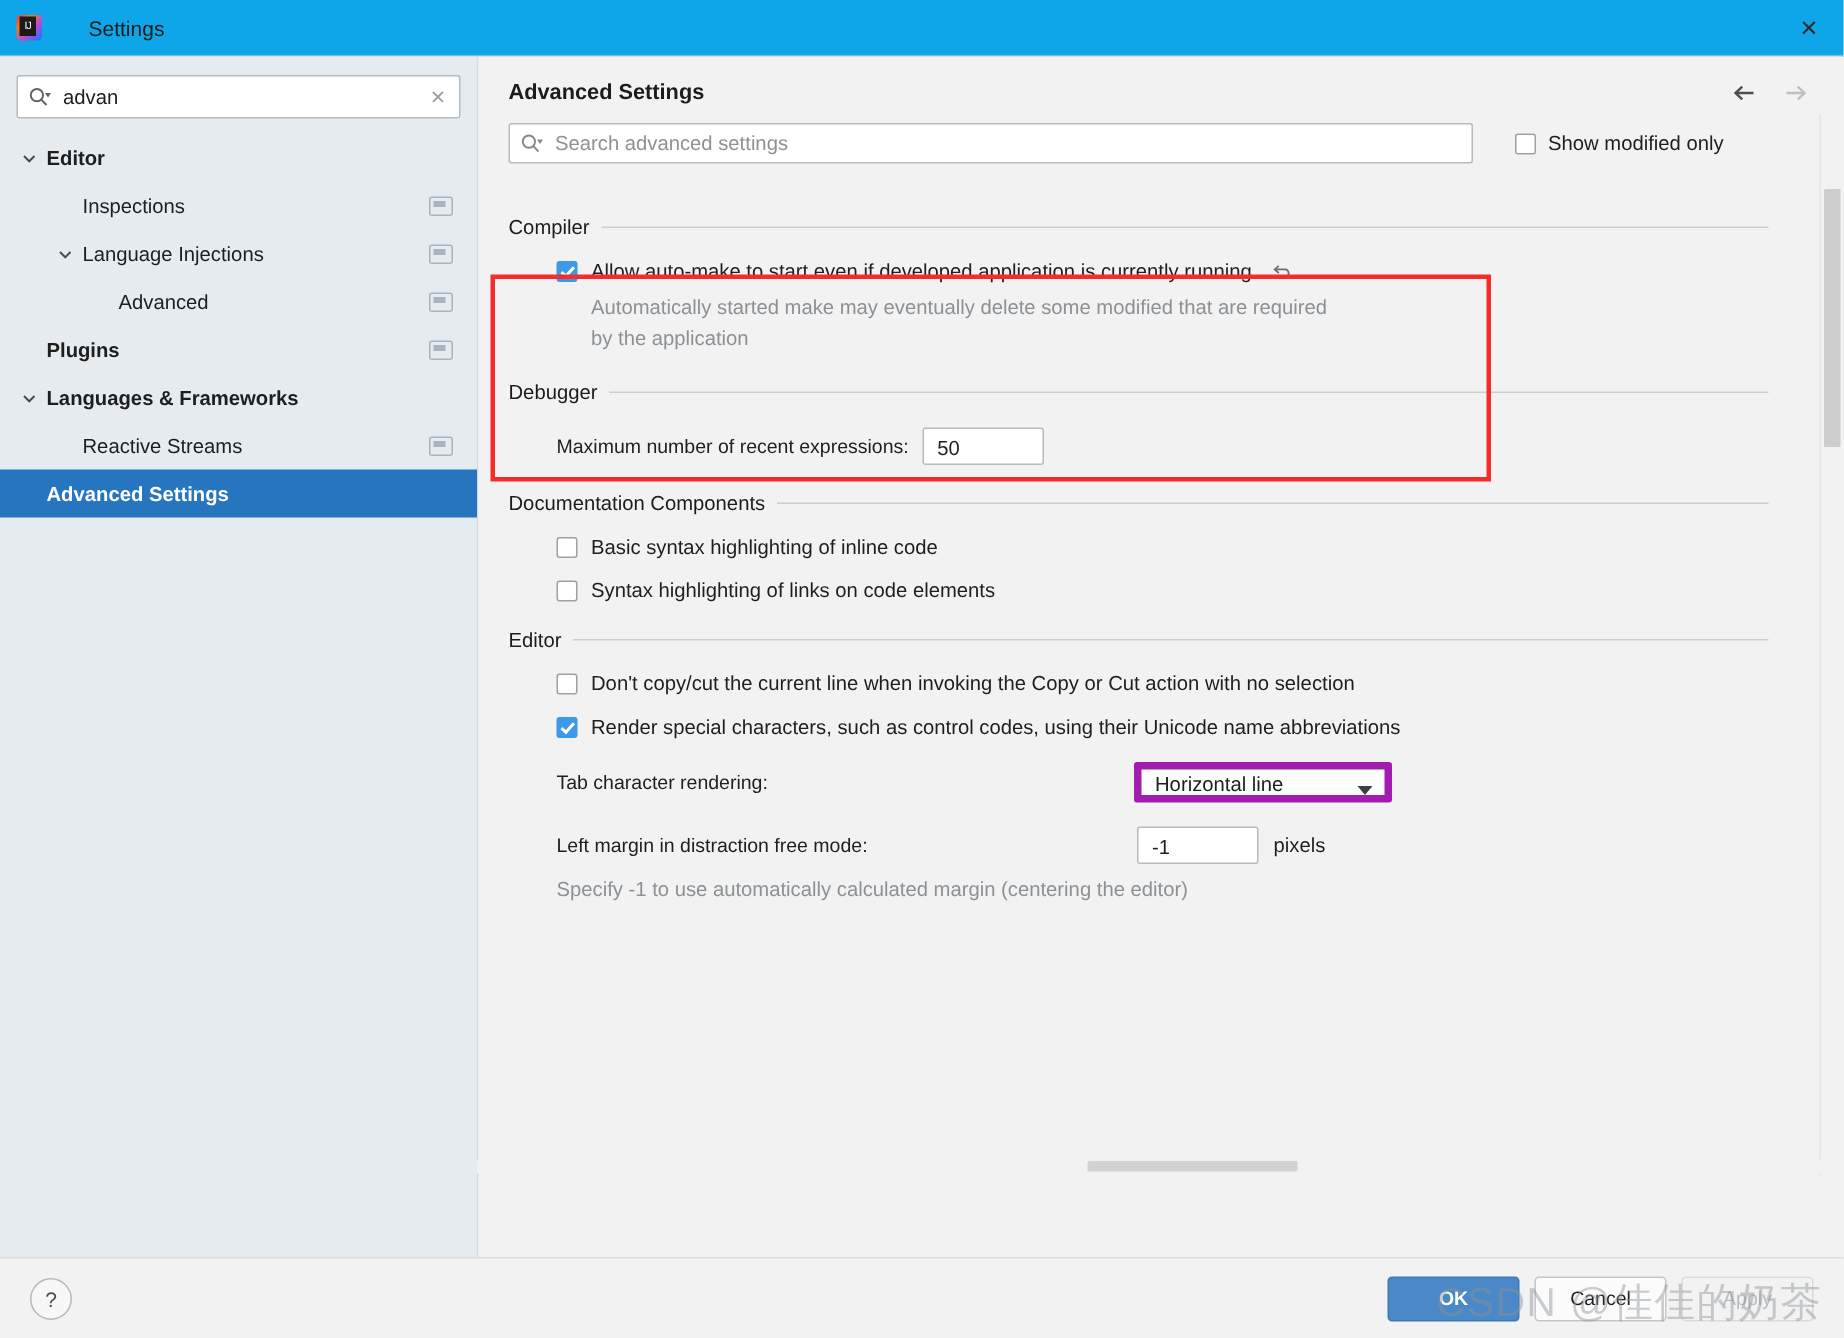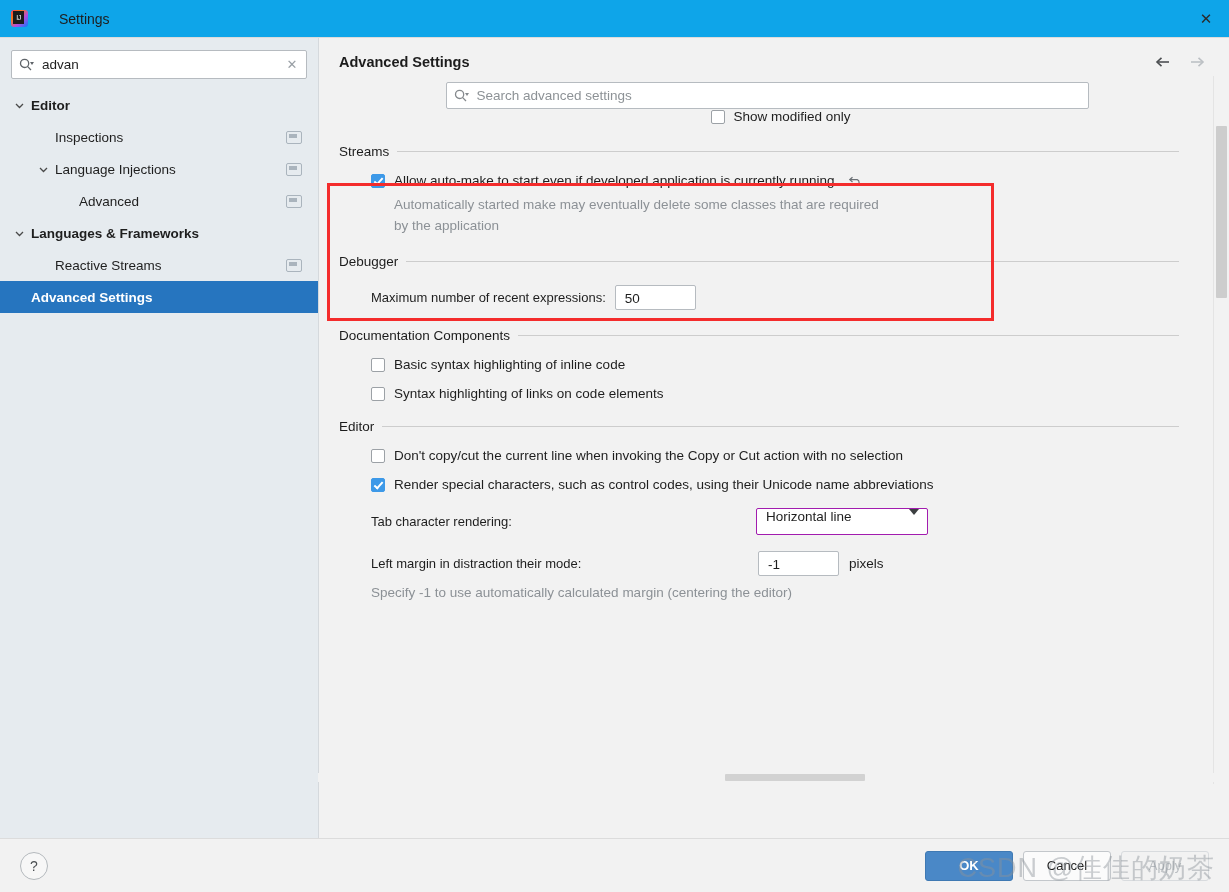--- a/index.html
+++ b/index.html
@@ -179,21 +179,20 @@
     align-items: center;
   }
   .nav-arrow { width: 20px; height: 20px; }
   .nav-arrow svg { display: block; }
 
   #panel-search-row {
     display: flex;
     align-items: center;
     margin-top: 12px;
     padding-right: 12px;
-    flex-direction: column;
   }
   #panel-search {
     width: 643px;
     height: 27px;
     background: #ffffff;
     border: 1px solid #b6bbc0;
     border-radius: 2px;
     display: flex;
     align-items: center;
     padding: 0 6px;
@@ -303,25 +302,25 @@
     height: 25px;
     line-height: 25px;
     font-size: 13.5px;
     padding: 0 9px;
     box-sizing: border-box;
   }
   .suffix { font-size: 13.5px; margin-left: 10px; }
 
   .combo {
     background: #ffffff;
-    border: 1px solid #a21caf;
+    border: 5px solid #a21caf;
     border-radius: 2px;
     height: 27px;
     display: flex;
-    align-items: flex-start;
+    align-items: flex-end;
     justify-content: space-between;
     font-size: 13.5px;
     padding: 0 8px 0 9px;
     box-sizing: border-box;
     width: 172px;
   }
   .caret {
     width: 0; height: 0;
     border-left: 5px solid transparent;
     border-right: 5px solid transparent;
@@ -493,20 +492,25 @@
           </span>
           <span class="tree-label" style="margin-left: 4px;">Language Injections</span>
           <span class="proj-icon"></span>
         </div>
         <div class="tree-row" style="padding-left: 59px;">
           <span class="tree-arrow"></span>
           <span class="tree-label" style="margin-left: 4px;">Advanced</span>
           <span class="proj-icon"></span>
         </div>
         <div class="tree-row" style="padding-left: 11px;">
+          <span class="tree-arrow"></span>
+          <span class="tree-label bold" style="margin-left: 4px;">Plugins</span>
+          <span class="proj-icon"></span>
+        </div>
+        <div class="tree-row" style="padding-left: 11px;">
           <span class="tree-arrow">
             <svg width="11" height="11" viewBox="0 0 11 11">
               <polyline points="2,4 5.5,7.5 9,4" fill="none" stroke="#4a4a4a" stroke-width="1.3"></polyline>
             </svg>
           </span>
           <span class="tree-label bold" style="margin-left: 4px;">Languages &amp; Frameworks</span>
         </div>
         <div class="tree-row" style="padding-left: 35px;">
           <span class="tree-arrow"></span>
           <span class="tree-label" style="margin-left: 4px;">Reactive Streams</span>
@@ -553,34 +557,34 @@
           <span class="cb"></span>
           <span>Show modified only</span>
         </label>
       </div>
     </div>
 
     <div id="scroll-area">
       <div id="content">
           <div class="section">
             <div class="section-header">
-              <span class="section-title">Streams</span>
+              <span class="section-title">Compiler</span>
               <span class="section-line"></span>
             </div>
             <label class="opt-row">
               <span class="cb checked"></span>
               <span class="opt-label">Allow auto-make to start even if developed application is currently running</span>
               <span class="revert-icon">
                 <svg width="15" height="15" viewBox="0 0 15 15">
                   <path d="M4.5 4.2 L1.8 6.6 L4.5 9" fill="none" stroke="#6b7075" stroke-width="1.2"></path>
                   <path d="M1.8 6.6 H9.2 a3 3 0 0 1 0 5.6 H5.2" fill="none" stroke="#6b7075" stroke-width="1.2"></path>
                 </svg>
               </span>
             </label>
-            <div class="opt-desc">Automatically started make may eventually delete some classes that are required by the application</div>
+            <div class="opt-desc">Automatically started make may eventually delete some modified that are required by the application</div>
           </div>
           <div class="section">
             <div class="section-header">
               <span class="section-title">Debugger</span>
               <span class="section-line"></span>
             </div>
             <div class="field-row">
               <span class="lbl">Maximum number of recent expressions:</span>
               <span class="txtfield" style="width: 81px; margin-left: 9px;">50</span>
             </div>
@@ -613,21 +617,21 @@
               <span class="opt-label">Render special characters, such as control codes, using their Unicode name abbreviations</span>
             </label>
             <div class="field-row">
               <span class="lbl" style="width: 385px;">Tab character rendering:</span>
               <div class="combo">
                 <span>Horizontal line</span>
                 <span class="caret"></span>
               </div>
             </div>
             <div class="field-row">
-              <span class="lbl" style="width: 387px;">Left margin in distraction their mode:</span>
+              <span class="lbl" style="width: 387px;">Left margin in distraction free mode:</span>
               <span class="txtfield" style="width: 81px;">-1</span>
               <span class="suffix">pixels</span>
             </div>
             <div class="opt-desc" style="padding-left: 32px; max-width: 470px;">Specify -1 to use automatically calculated margin (centering the editor)</div>
           </div>
         </div>
     </div>
 
     <div id="vscroll-track">
       <div id="vscroll-thumb"></div>

